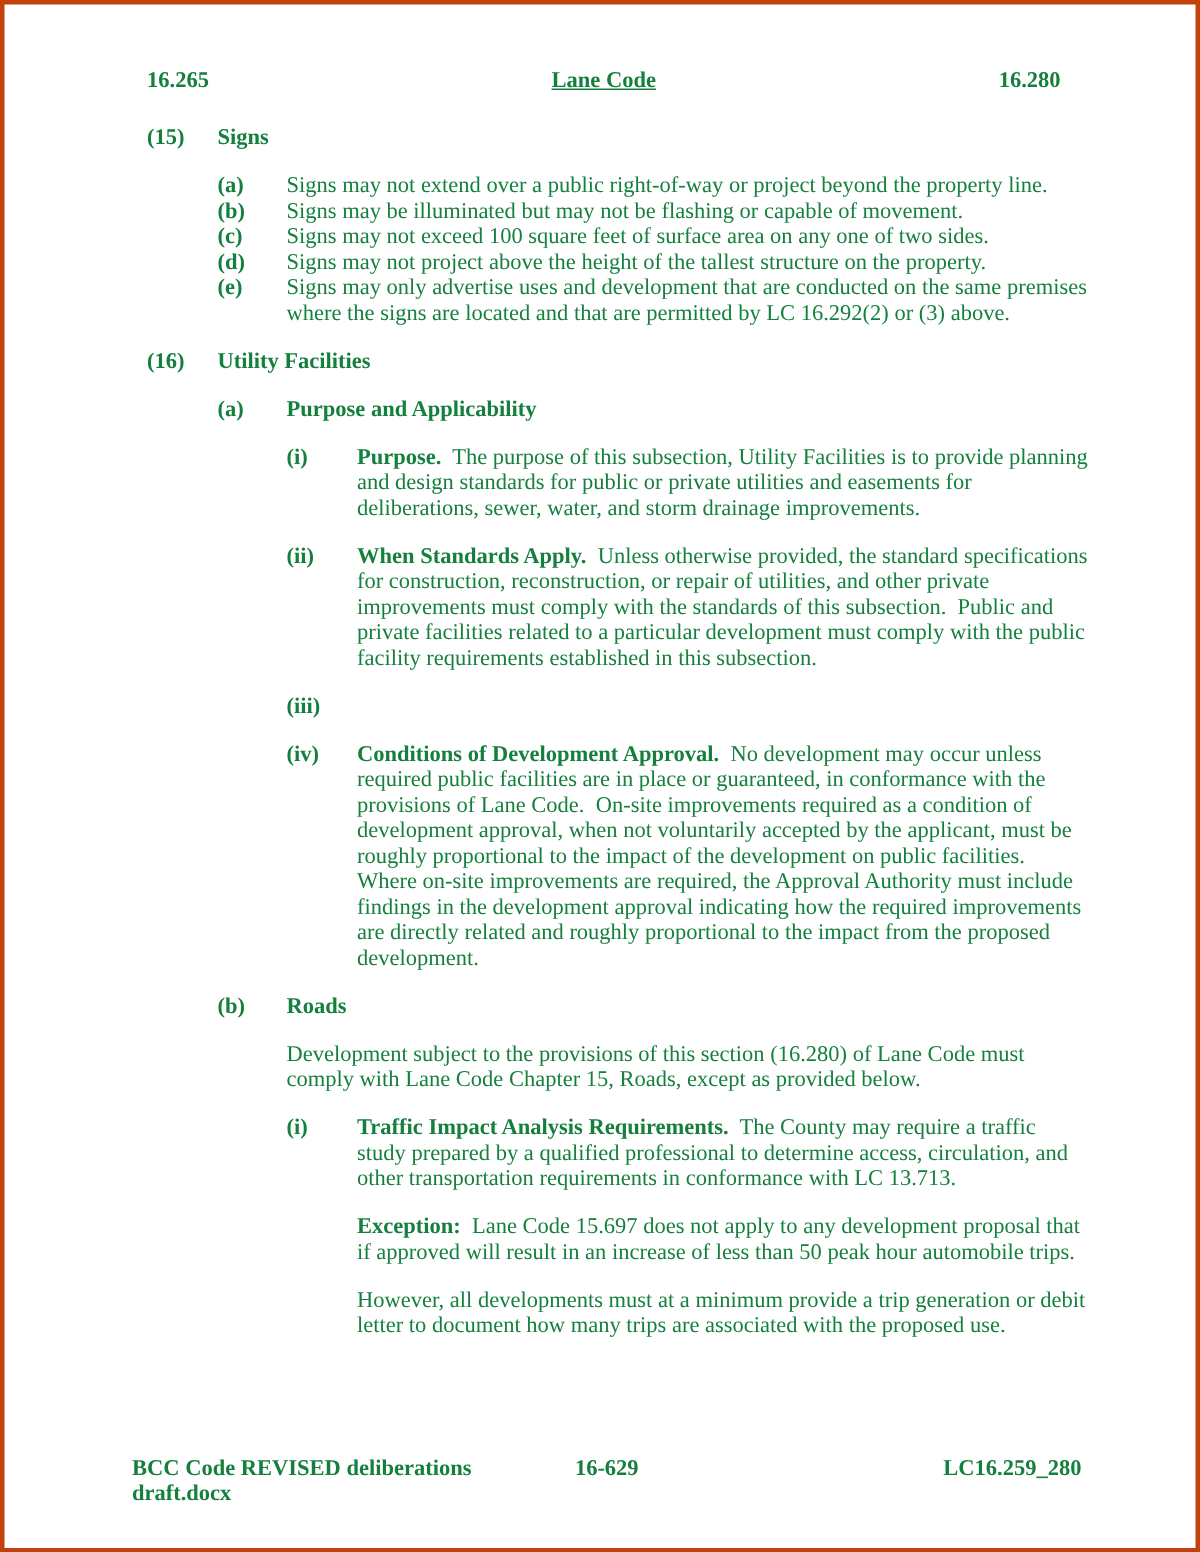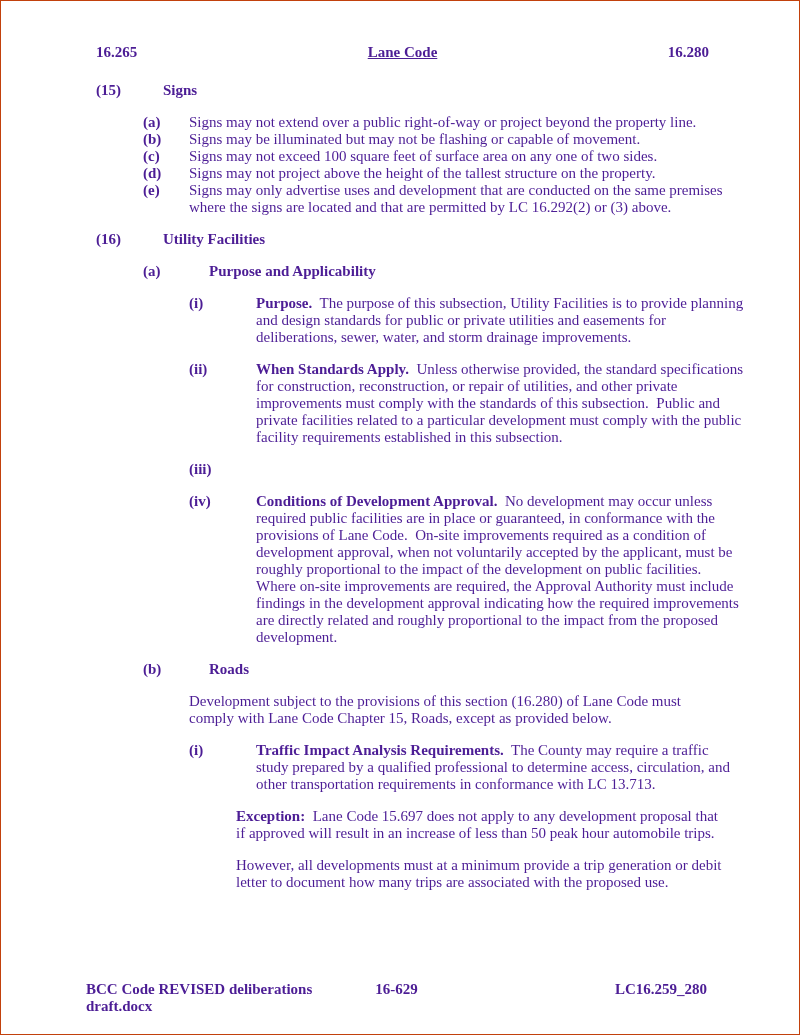--- a/index.html
+++ b/index.html
@@ -2,26 +2,26 @@
 <html><head>
 <meta charset="utf-8">
 <style>
   html, body { margin: 0; padding: 0; background: #ffffff; }
   .page {
     position: relative;
     width: 800px;
     height: 1035px;
     box-sizing: border-box;
     background: #ffffff;
-    color: #4c1d95;
+    color: #15803d;
     font-family: "Liberation Serif", "DejaVu Serif", serif;
     font-size: 15px;
     line-height: 17px;
     overflow: hidden;
-    border: 1px solid #c2410c;
+    border: 3px solid #c2410c;
   }
   .doc-header {
     display: grid;
     grid-template-columns: 1fr auto 1fr;
     margin: 43px 90px 21px 95px;
     font-weight: bold;
   }
   .doc-header .hl { justify-self: start; }
   .doc-header .hc { justify-self: center; text-decoration: underline; }
   .doc-header .hr { justify-self: end; margin-left: 32px; }
@@ -29,31 +29,30 @@
   .row { display: flex; align-items: flex-start; }
   .l1 { margin-left: 95px; }
   .l2 { margin-left: 142px; }
   .l3 { margin-left: 188px; }
   .lbl { width: 47px; flex: 0 0 auto; font-weight: bold; }
   .l2 .lbl { width: 46px; }
   .title { font-weight: bold; }
   .b { font-weight: bold; }
   .txt { white-space: pre-wrap; }
   .noLbl3 { margin-left: 235px; }
-  .gap { margin-bottom: 15px; gap: 20px; }
+  .gap { margin-bottom: 15px; }
 
   .doc-footer {
     position: absolute;
     top: 968px;
     left: 85px;
-    right: 92px;
+    right: 76px;
     display: grid;
     grid-template-columns: 1fr auto 1fr;
     font-weight: bold;
-    margin-top: 12px;
   }
   .doc-footer .fl { justify-self: start; }
   .doc-footer .fc { justify-self: center; }
   .doc-footer .fr { justify-self: end; }
 </style>
 </head>
 <body>
 
 <div class="page">
 

